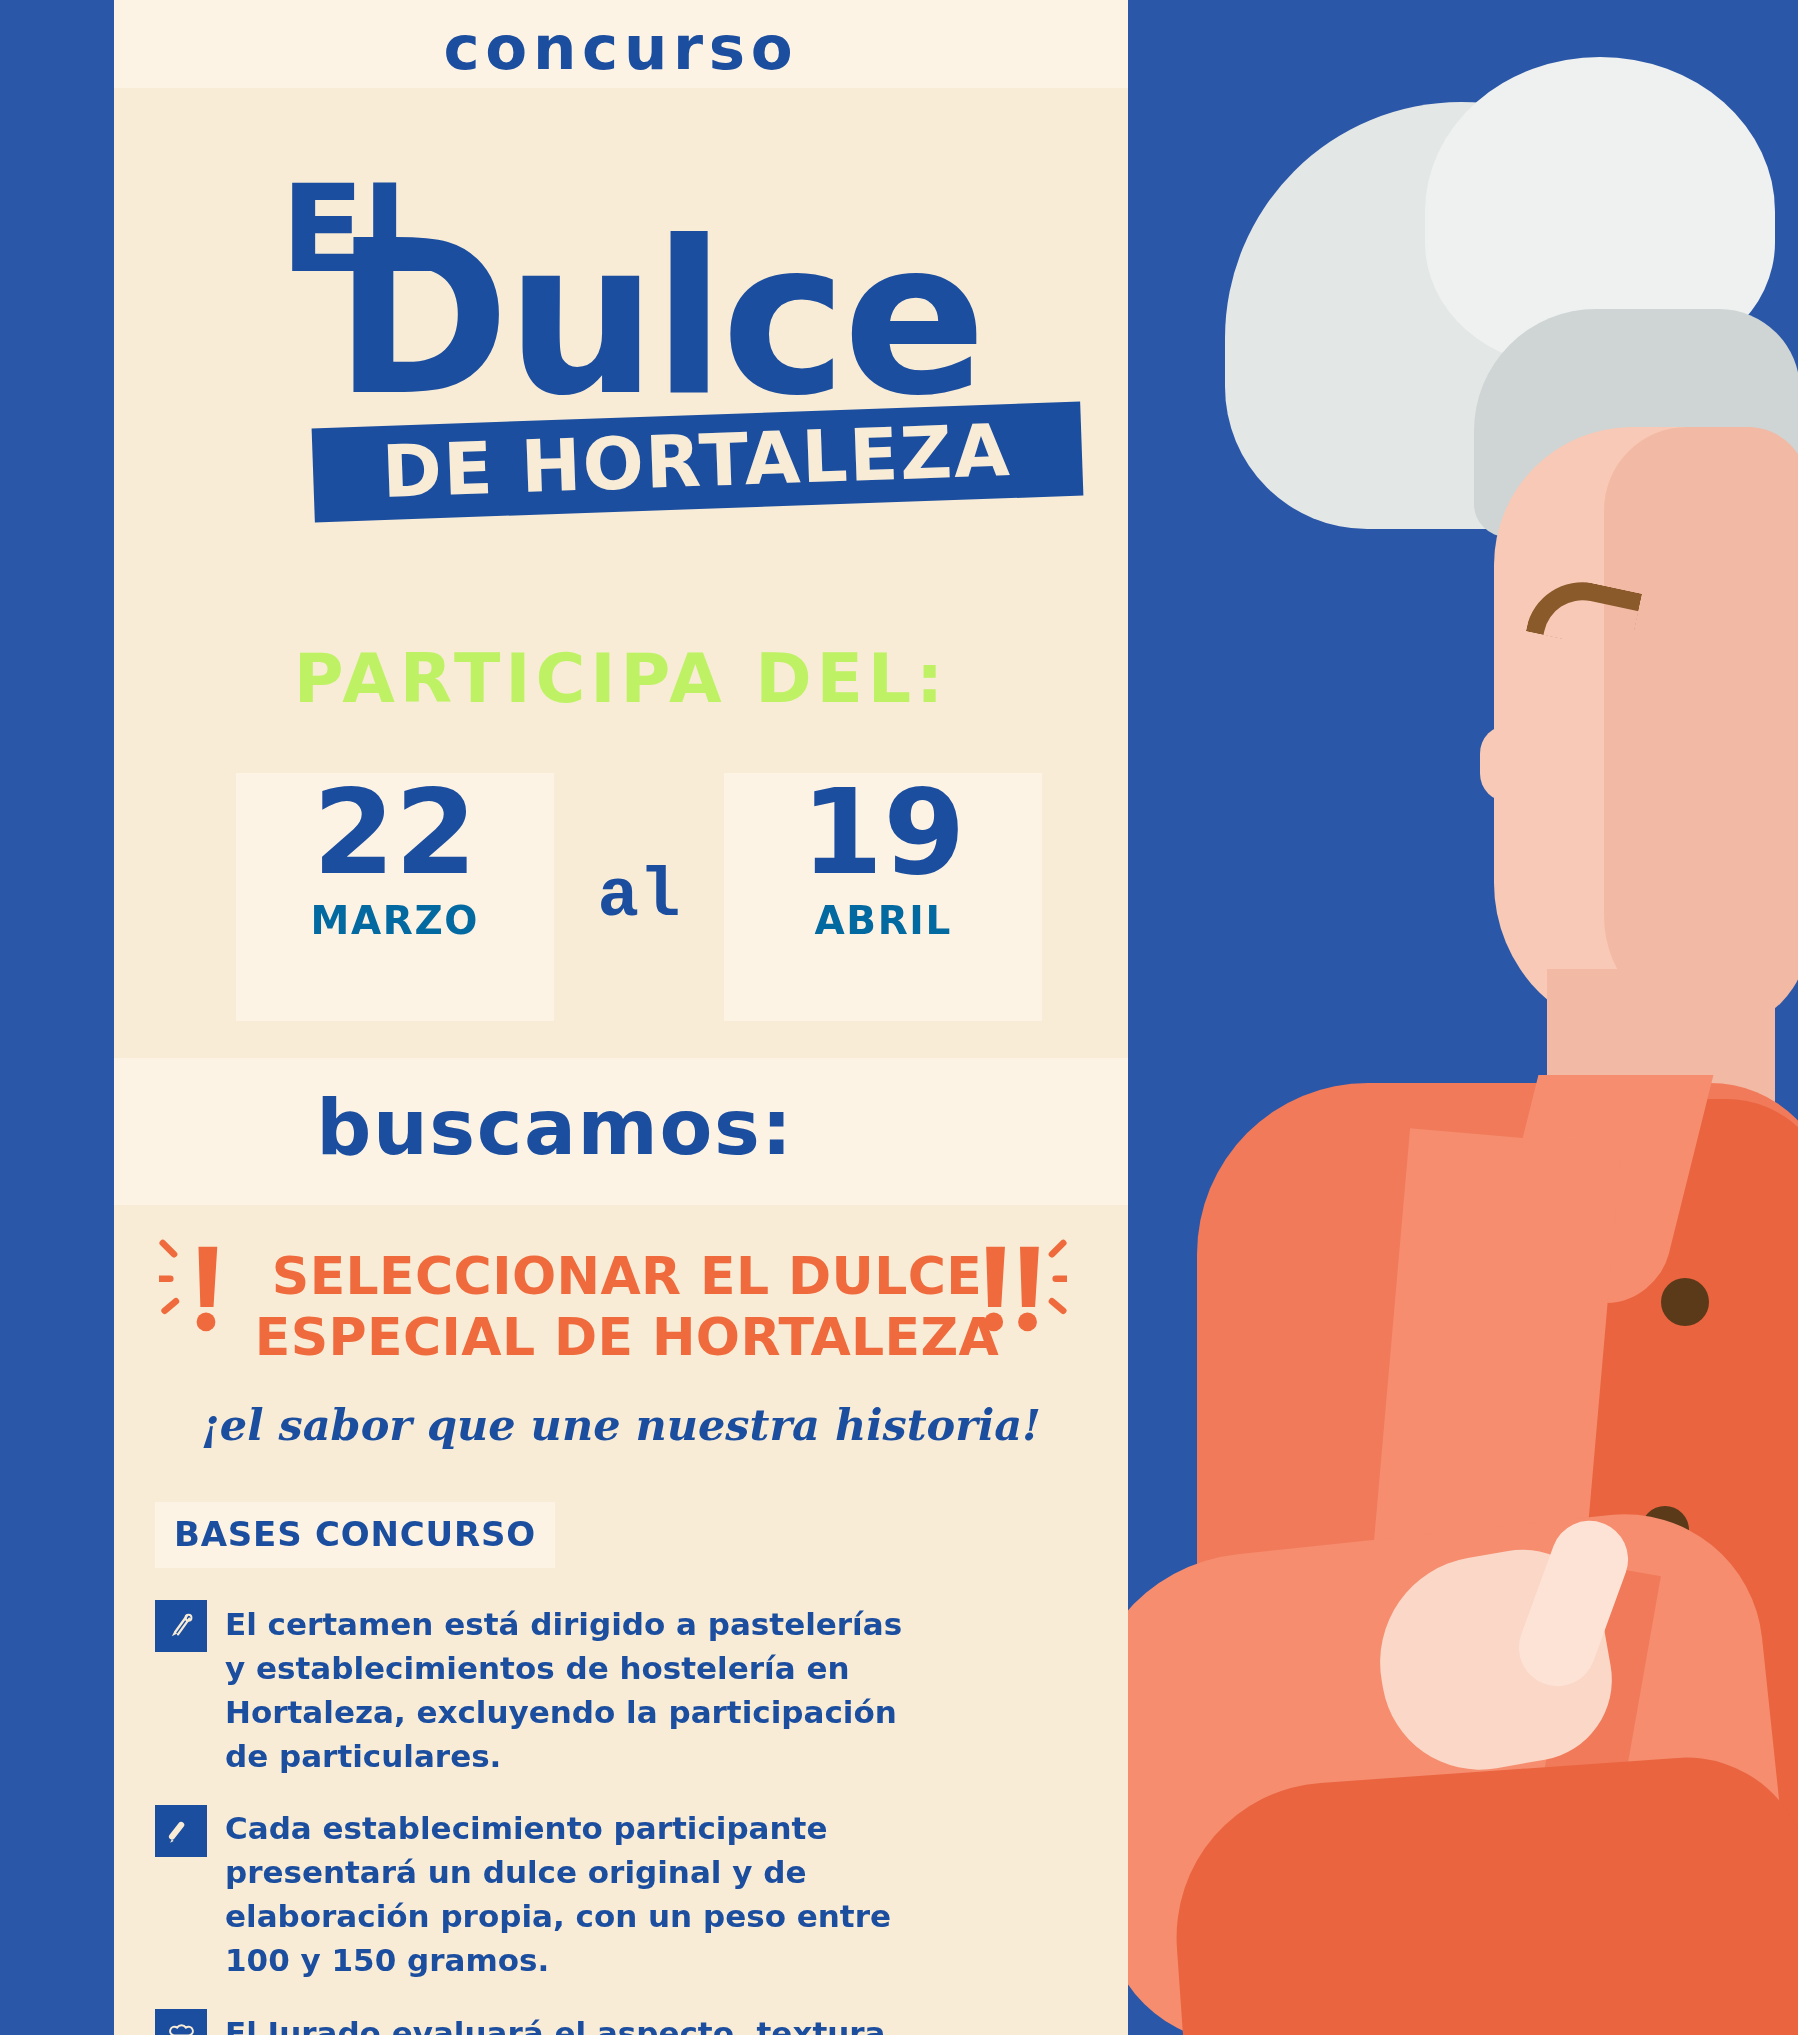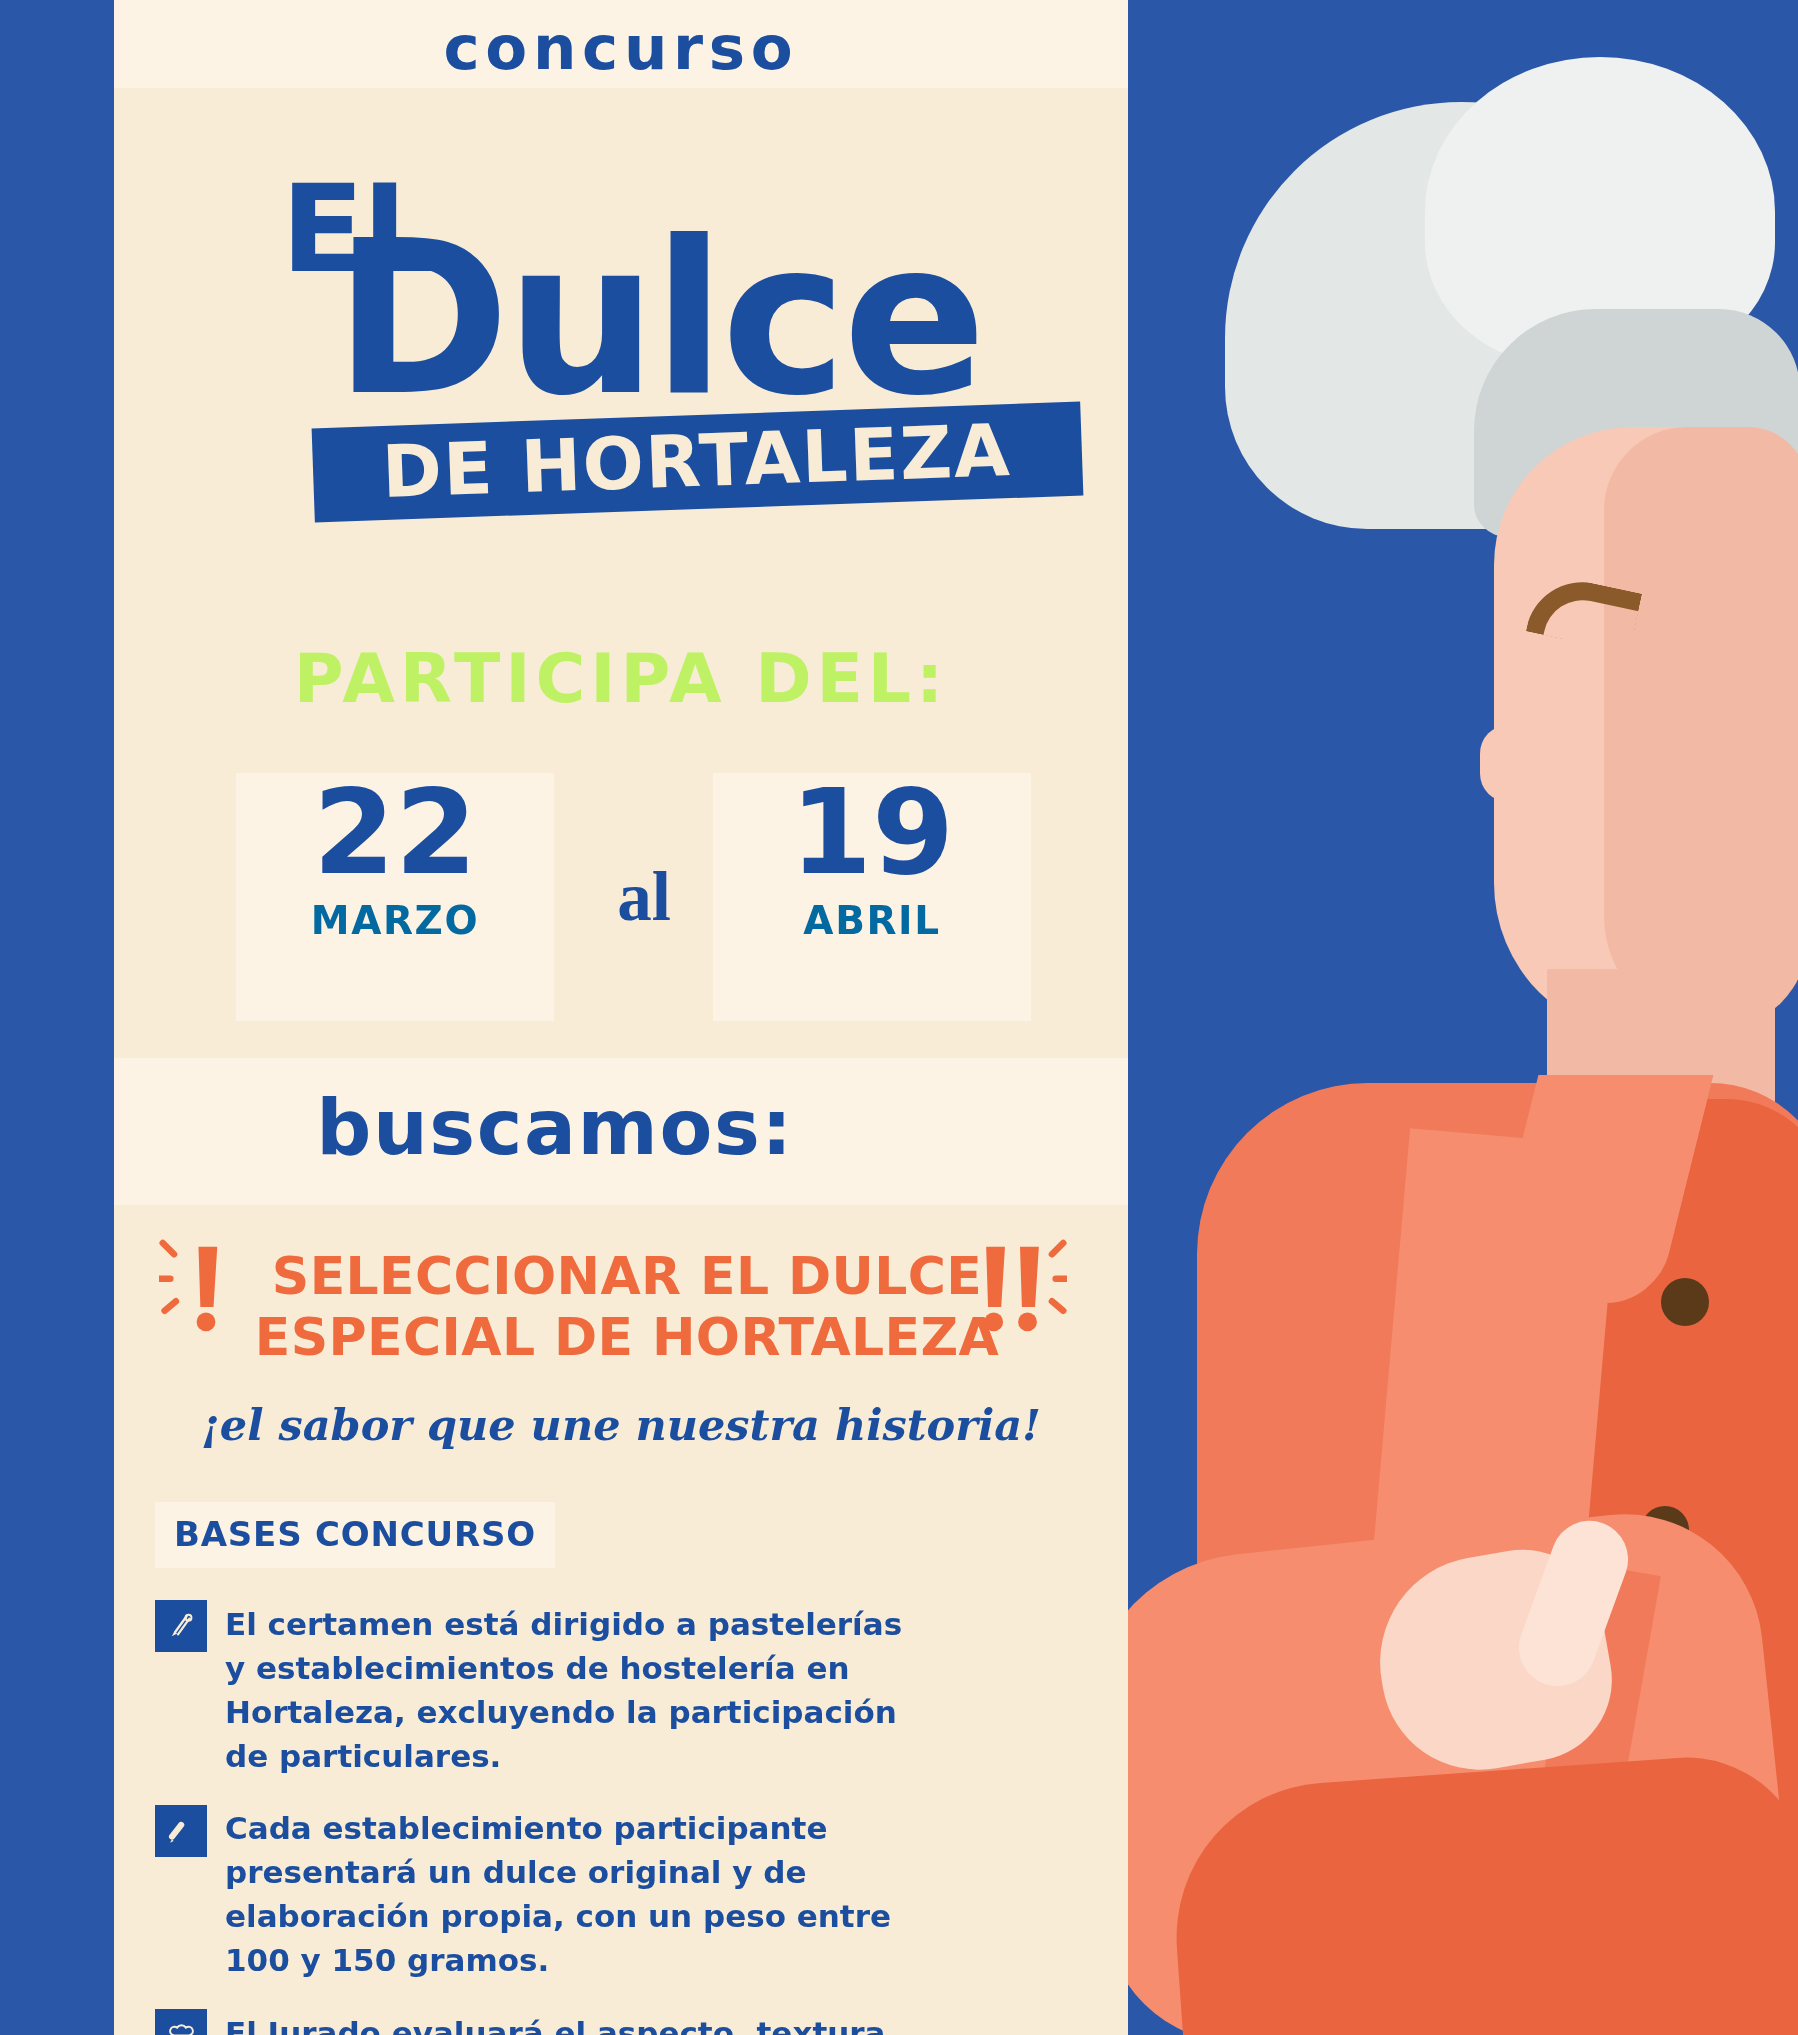--- a/index.html
+++ b/index.html
@@ -319,29 +319,28 @@
   }
   .date-mon {
     color: #0369a1;
     font-size: 39px;
     font-weight: bold;
     letter-spacing: 1.6px;
     margin-top: 7.3px;
     font-family: "DejaVu Sans", sans-serif;
   }
   .date-al {
-    width: 138px;
+    width: 171px;
     display: flex;
     align-items: center;
     justify-content: center;
     color: #1c4ea0;
     font-size: 69px;
     font-weight: bold;
-    font-family: Liberation Serif, serif;
-    margin-left: 21px;
+    font-family: Liberation Mono, monospace;
   }
 
   
   .buscamos-strip {
     position: absolute;
     left: 114px;
     top: 1058px;
     width: 1014px;
     height: 147px;
     background: #fdf3e4;

